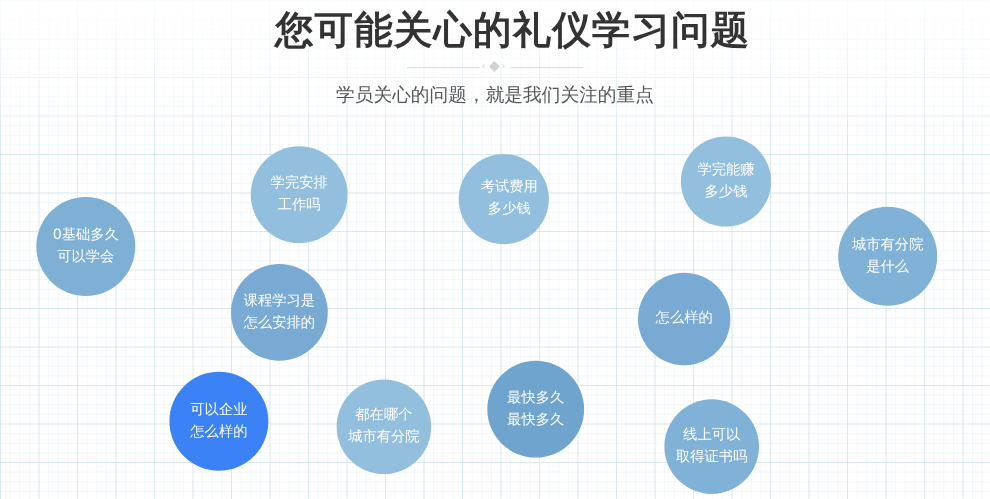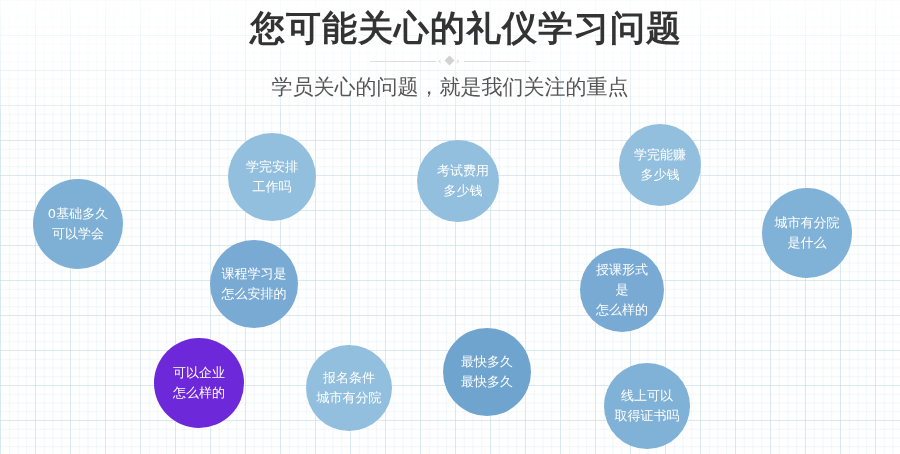--- a/index.html
+++ b/index.html
@@ -36,21 +36,21 @@
     position: absolute; left: 76px; top: -3px; width: 7px; height: 7px;
     background: #d2d2d2; transform: rotate(45deg);
   }
   .divider .chev {
     position: absolute; top: -5px; font-size: 9px; color: #cfcfcf; line-height: 12px;
   }
   .divider .chev.l { left: 68px; }
   .divider .chev.r { left: 86px; }
   .subtitle {
     position: absolute; left: 0; width: 900px; top: 76px; text-align: center;
-    font-size: 21px; color: #555555; line-height: 22px;
+    font-size: 17px; color: #555555; line-height: 22px;
   }
   .bubble {
     position: absolute; border-radius: 50%;
     display: flex; align-items: center; justify-content: center;
     color: #ffffff; text-align: center; font-size: 13px; line-height: 20px;
     box-sizing: border-box; padding: 0 10px; cursor: pointer;
   }
   .bubble span { display: block; }
 </style>
 </head>
@@ -102,33 +102,32 @@
       </div>
   </div>
   <div class="bubble" style="left: 210px; top: 240px; width: 88px; height: 88px; background: rgb(120, 170, 211);">
     <div>
         <span>课程学习是</span>
         <span>怎么安排的</span>
       </div>
   </div>
   <div class="bubble" style="left: 580px; top: 248px; width: 84px; height: 84px; background: rgb(120, 170, 211);">
     <div>
-        <span>授课形式是</span>
         <span>怎么样的</span>
       </div>
   </div>
-  <div class="bubble" style="left: 154px; top: 338px; width: 90px; height: 90px; background: #6d28d9;">
+  <div class="bubble" style="left: 154px; top: 338px; width: 90px; height: 90px; background: #3b82f6;">
     <div>
         <span>可以企业</span>
         <span>怎么样的</span>
       </div>
   </div>
   <div class="bubble" style="left: 306px; top: 345px; width: 86px; height: 86px; background: rgb(147, 191, 223);">
     <div>
-        <span>报名条件</span>
+        <span>都在哪个</span>
         <span>城市有分院</span>
       </div>
   </div>
   <div class="bubble" style="left: 443px; top: 328px; width: 88px; height: 88px; background: rgb(111, 164, 207);">
     <div>
         <span>最快多久</span>
         <span>最快多久</span>
       </div>
   </div>
   <div class="bubble" style="left: 604px; top: 363px; width: 86px; height: 86px; background: rgb(128, 177, 214);">

